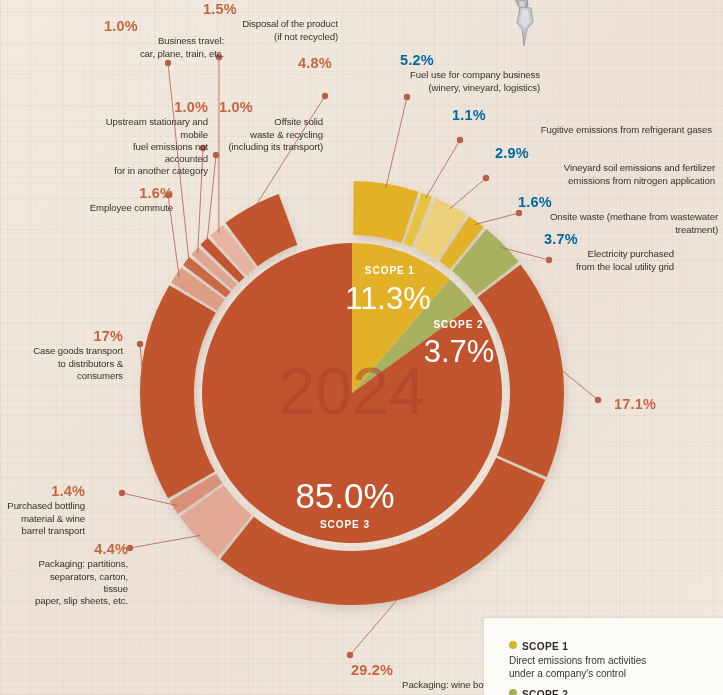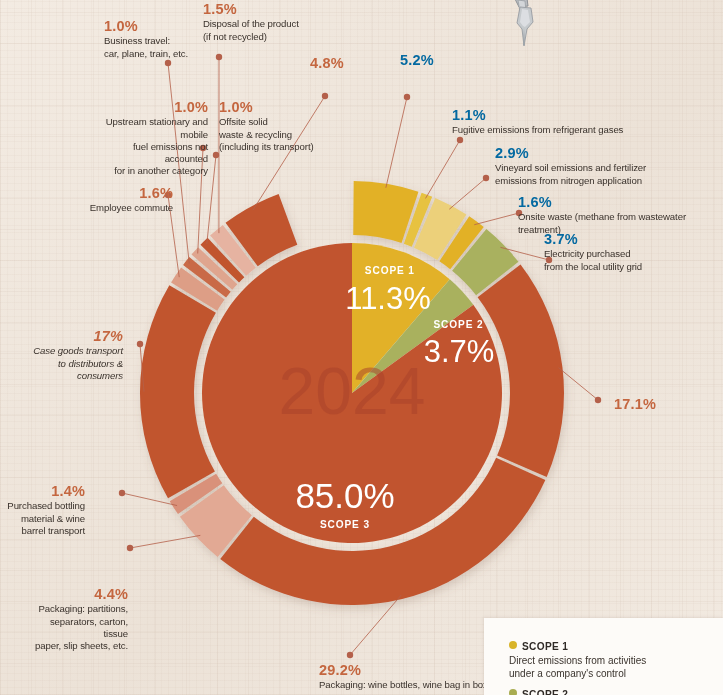--- a/index.html
+++ b/index.html
@@ -24,20 +24,21 @@
 
   .lbl{position:absolute;}
   .lbl .pct{
     font-weight:bold;font-size:14.5px;letter-spacing:.2px;line-height:1.12;
     margin:0 0 1px 0;
   }
   .lbl .desc{
     font-size:9.6px;line-height:1.28;color:#3a322c;
     font-family:"Liberation Sans", sans-serif;
     letter-spacing:-.1px;
+    text-align:right;
   }
   .s3 .pct{color:#c4663f;}
   .s1 .pct{color:#0369a1;}
   .ta-r{text-align:right;}
   .ta-l{text-align:left;}
 
   #legend-box{
     position:absolute;left:484px;top:618px;width:239px;height:77px;
     background:#fdfbf8;
     box-shadow:-1px -1px 3px rgba(120,100,85,.10);
@@ -144,26 +145,27 @@
 <div class="lbl s3 ta-l" style="left:104px;top:18px;width:120px;">
   <div class="pct">1.0%</div>
   <div class="desc">Business travel:<br>car, plane, train, etc.</div>
 </div>
 
 <div class="lbl s3 ta-l" style="left:203px;top:1px;width:135px;">
   <div class="pct">1.5%</div>
   <div class="desc">Disposal of the product<br>(if not recycled)</div>
 </div>
 
-<div class="lbl s3 ta-l" style="left:298px;top:55px;width:106px;margin-left:12px;">
+<div class="lbl s3 ta-l" style="left:298px;top:55px;width:106px;">
   <div class="pct">4.8%</div>
 </div>
 
 <div class="lbl s1 ta-l" style="left:400px;top:52px;width:140px;">
   <div class="pct">5.2%</div>
+  <div class="desc">Fuel use for company business<br>(winery, vineyard, logistics)</div>
 </div>
 
 <div class="lbl s1 ta-l" style="left:452px;top:107px;width:260px;">
   <div class="pct">1.1%</div>
   <div class="desc">Fugitive emissions from refrigerant gases</div>
 </div>
 
 <div class="lbl s1 ta-l" style="left:495px;top:145px;width:220px;">
   <div class="pct">2.9%</div>
   <div class="desc">Vineyard soil emissions and fertilizer<br>emissions from nitrogen application</div>
@@ -187,36 +189,36 @@
 <div class="lbl s3 ta-l" style="left:219px;top:99px;width:104px;">
   <div class="pct">1.0%</div>
   <div class="desc">Offsite solid<br>waste &amp; recycling<br>(including its transport)</div>
 </div>
 
 <div class="lbl s3 ta-r" style="left:60px;top:185px;width:113px;">
   <div class="pct">1.6%</div>
   <div class="desc">Employee commute</div>
 </div>
 
-<div class="lbl s3 ta-r" style="left:10px;top:328px;width:113px;font-style:italic;">
+<div class="lbl s3 ta-r" style="left:10px;top:328px;width:113px;">
   <div class="pct">17%</div>
   <div class="desc">Case goods transport<br>to distributors &amp; consumers</div>
 </div>
 
 <div class="lbl s3 ta-r" style="left:2px;top:483px;width:83px;">
   <div class="pct">1.4%</div>
   <div class="desc">Purchased bottling<br>material  &amp; wine<br>barrel transport</div>
 </div>
 
-<div class="lbl s3 ta-r" style="left:30px;top:541px;width:98px;margin-top:45px;">
+<div class="lbl s3 ta-r" style="left:30px;top:541px;width:98px;">
   <div class="pct">4.4%</div>
   <div class="desc">Packaging: partitions,<br>separators, carton, tissue<br>paper, slip sheets, etc.</div>
 </div>
 
-<div class="lbl s3 ta-l" style="left:319px;top:662px;width:250px;">
+<div class="lbl s3 ta-l" style="left:351px;top:662px;width:250px;">
   <div class="pct">29.2%</div>
   <div class="desc">Packaging: wine bottles, wine bag in box, corks,</div>
 </div>
 
 <div class="lbl s3 ta-l" style="left:614px;top:396px;width:104px;">
   <div class="pct">17.1%</div>
 </div>
 
 <div id="clip">
   <svg width="52" height="52" viewBox="0 0 52 52">

